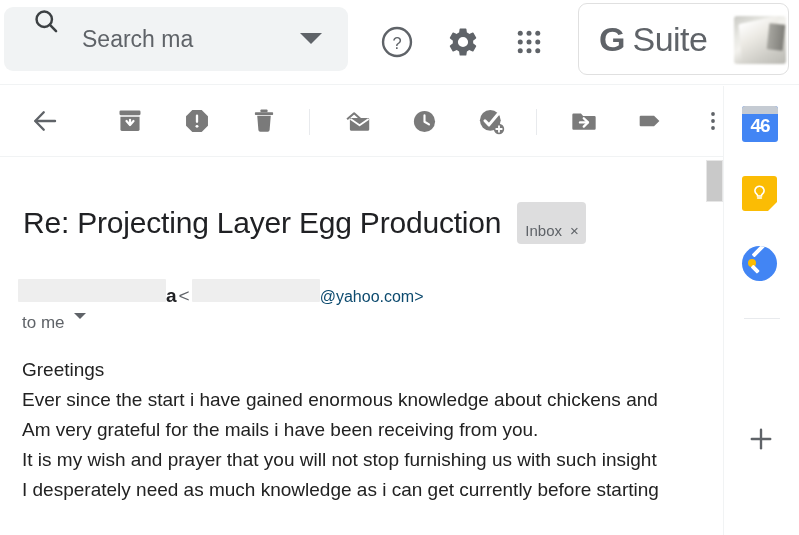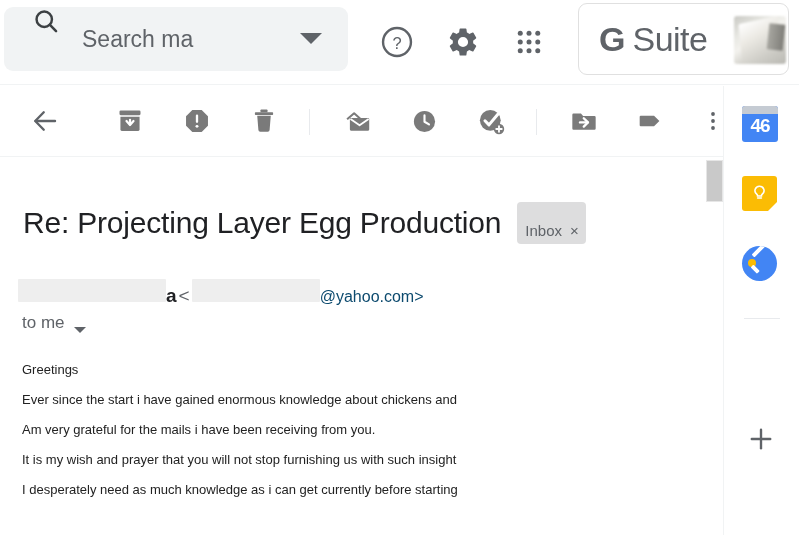--- a/index.html
+++ b/index.html
@@ -253,38 +253,38 @@
   .sender-domain {
     font-size: 16px;
     color: #0c4a6e;
   }
 
   .to-row {
     position: absolute;
     left: 22px;
     top: 313px;
     display: flex;
-    align-items: flex-end;
+    align-items: flex-start;
     font-size: 17px;
     color: #5f6368;
   }
   .to-caret {
     margin-left: 9px;
     width: 0; height: 0;
     border-left: 6px solid transparent;
     border-right: 6px solid transparent;
     border-top: 6px solid #5f6368;
   }
 
   .body-text {
     position: absolute;
     left: 22px;
     top: 355px;
     width: 690px;
-    font-size: 13px;
+    font-size: 19px;
     line-height: 30px;
     color: #222222;
     white-space: nowrap;
     overflow: hidden;
   }
   .body-text .line { display: block; }
 
   
   .side-divider {
     position: absolute;

